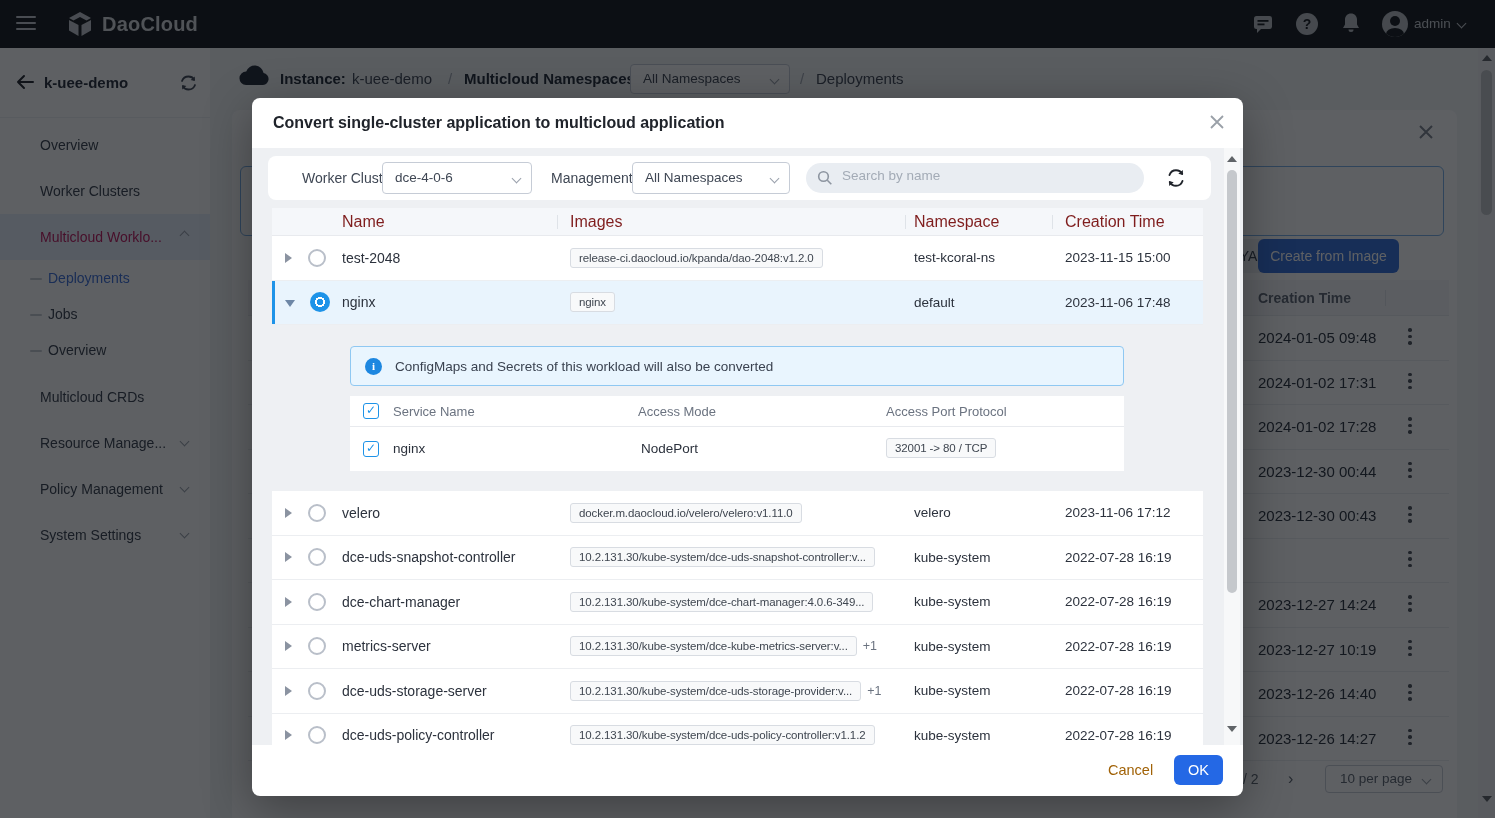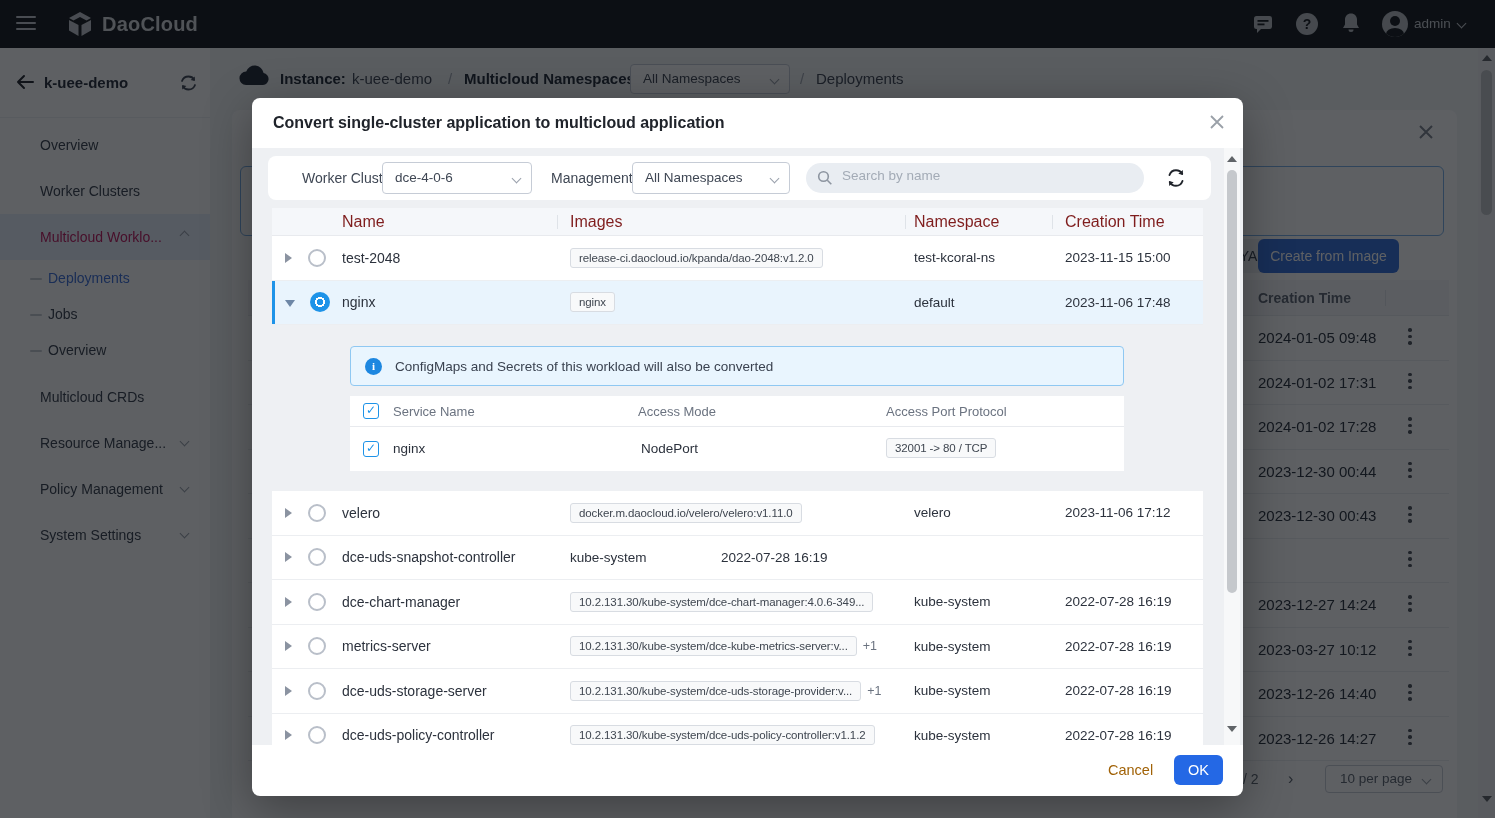--- a/index.html
+++ b/index.html
@@ -266,21 +266,21 @@
         </div>
         <div class="bg-row">
           <span class="time">2023-12-27 14:24</span>
           <div class="kebab">
             <i></i>
             <i></i>
             <i></i>
           </div>
         </div>
         <div class="bg-row">
-          <span class="time">2023-03-27 10:12</span>
+          <span class="time">2023-12-27 10:19</span>
           <div class="kebab">
             <i></i>
             <i></i>
             <i></i>
           </div>
         </div>
         <div class="bg-row">
           <span class="time">2023-12-26 14:40</span>
           <div class="kebab">
             <i></i>
@@ -417,20 +417,23 @@
               </div>
               <div class="mc4">velero</div>
               <div class="mc5">2023-11-06 17:12</div>
             </div>
             <div class="mrow">
               <div class="mc1">
                 <span class="tri"></span>
                 <span class="radio"></span>
               </div>
               <div class="mc2">dce-uds-snapshot-controller</div>
+              <div class="mc3">
+                <span class="chip">10.2.131.30/kube-system/dce-uds-snapshot-controller:v...</span>
+              </div>
               <div class="mc4">kube-system</div>
               <div class="mc5">2022-07-28 16:19</div>
             </div>
             <div class="mrow">
               <div class="mc1">
                 <span class="tri"></span>
                 <span class="radio"></span>
               </div>
               <div class="mc2">dce-chart-manager</div>
               <div class="mc3">

